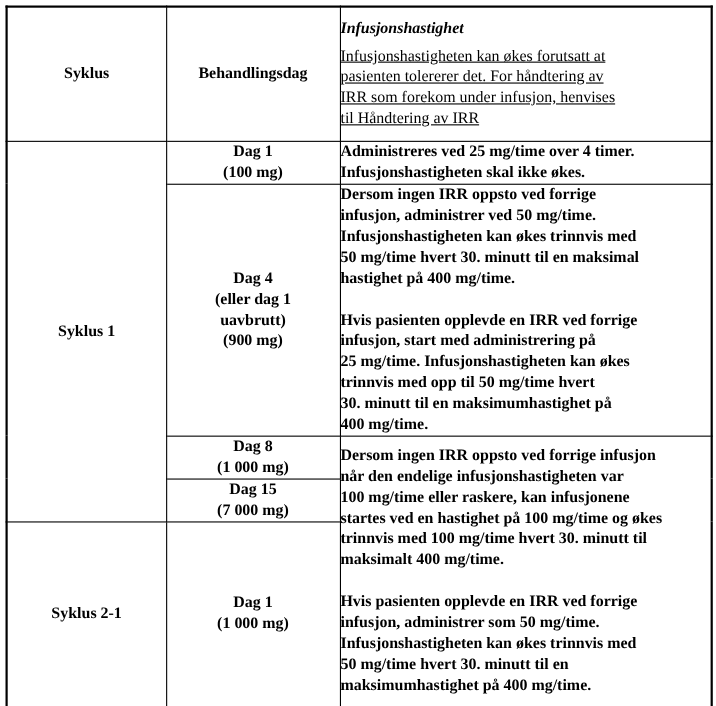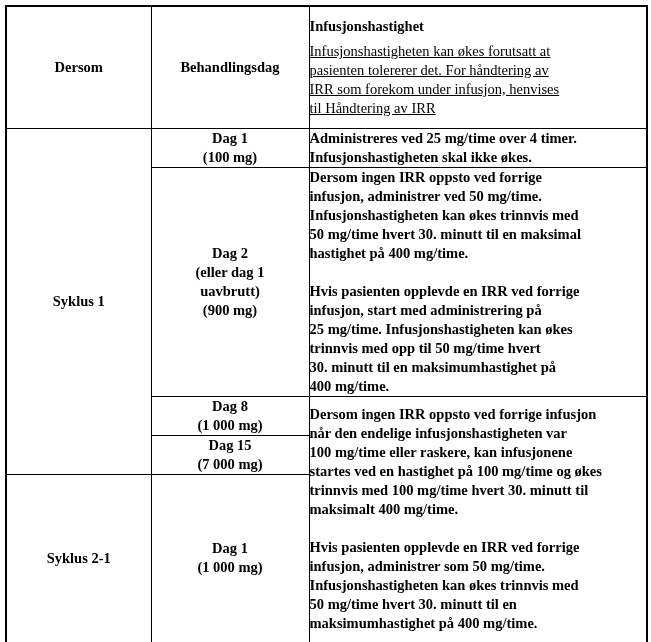--- a/index.html
+++ b/index.html
@@ -34,56 +34,56 @@
   .center { text-align: center; }
   .bold   { font-weight: bold; }
   .pre    { white-space: pre-line; font-weight: bold; }
   .text {
     text-align: left;
     vertical-align: top;
     padding: 1px 3px 1px 8px;
   }
   .padtop { padding-top: 7px; }
   .header3 { padding: 8px 3px 0 8px; vertical-align: top; }
-  .h3title { font-weight: bold; margin: 0 0 6px 0; }
+  .h3title { font-weight: bold; margin: 0 0 6px 0; font-style: italic; }
   .h3desc  { white-space: pre-line; text-decoration: underline; }
 </style>
 </head>
 <body>
 
 <div class="page">
   <table class="tbl">
     <colgroup>
       <col style="width:145px">
       <col style="width:158px">
       <col style="width:338px">
     </colgroup>
     <tbody>
       <tr style="height:122px">
-        <td class="c center bold">Dersom</td>
+        <td class="c center bold">Syklus</td>
         <td class="c center bold">Behandlingsdag</td>
         <td class="c header3">
           <div class="h3title">Infusjonshastighet</div>
           <div class="h3desc">Infusjonshastigheten kan økes forutsatt at
 pasienten tolererer det. For håndtering av
 IRR som forekom under infusjon, henvises
 til Håndtering av IRR</div>
         </td>
       </tr>
 
       <tr style="height:38px">
         <td class="c center bold" rowspan="4">Syklus 1</td>
         <td class="c center pre">Dag 1
 (100 mg)</td>
         <td class="c text pre">Administreres ved 25 mg/time over 4 timer.
 Infusjonshastigheten skal ikke økes.</td>
       </tr>
 
       <tr style="height:229px">
-        <td class="c center pre">Dag 2
+        <td class="c center pre">Dag 4
 (eller dag 1
 uavbrutt)
 (900 mg)</td>
         <td class="c text pre">Dersom ingen IRR oppsto ved forrige
 infusjon, administrer ved 50 mg/time.
 Infusjonshastigheten kan økes trinnvis med
 50 mg/time hvert 30. minutt til en maksimal
 hastighet på 400 mg/time.
 
 Hvis pasienten opplevde en IRR ved forrige

